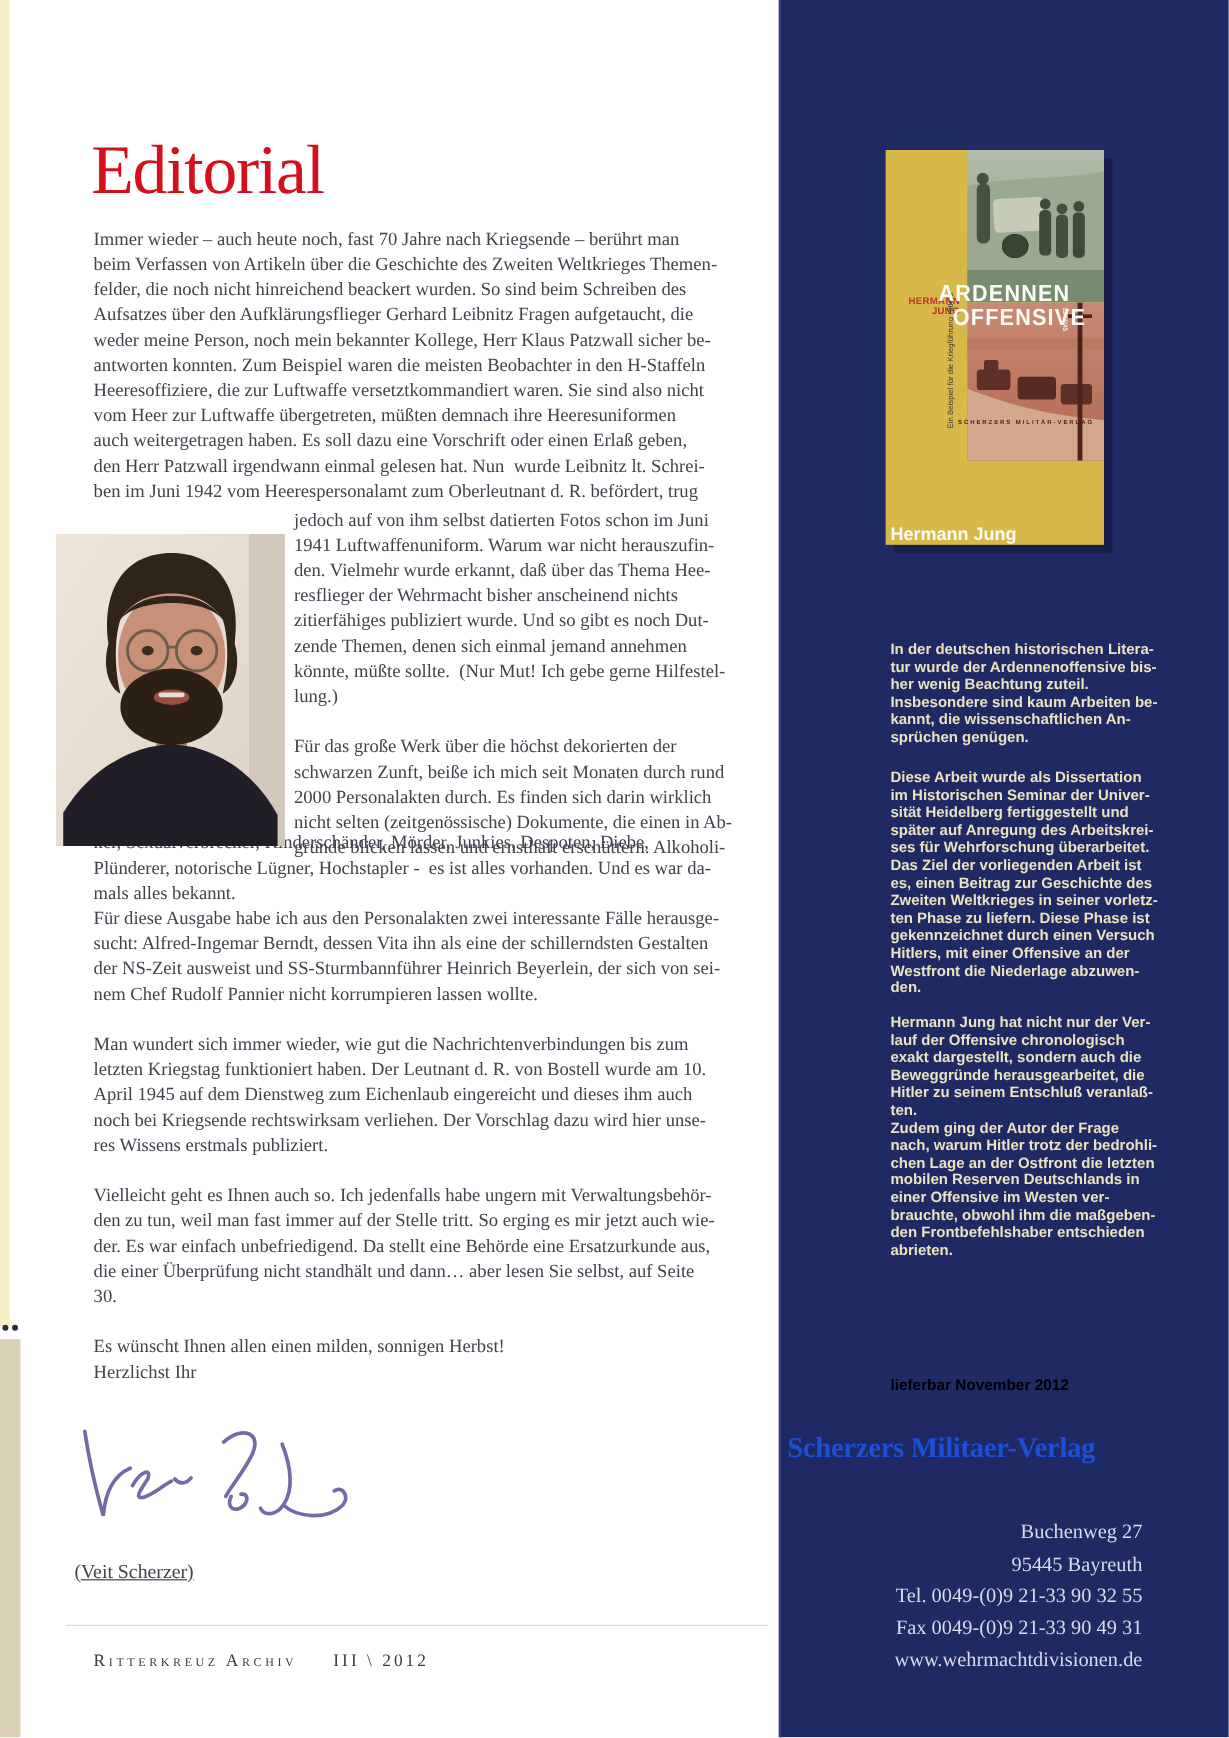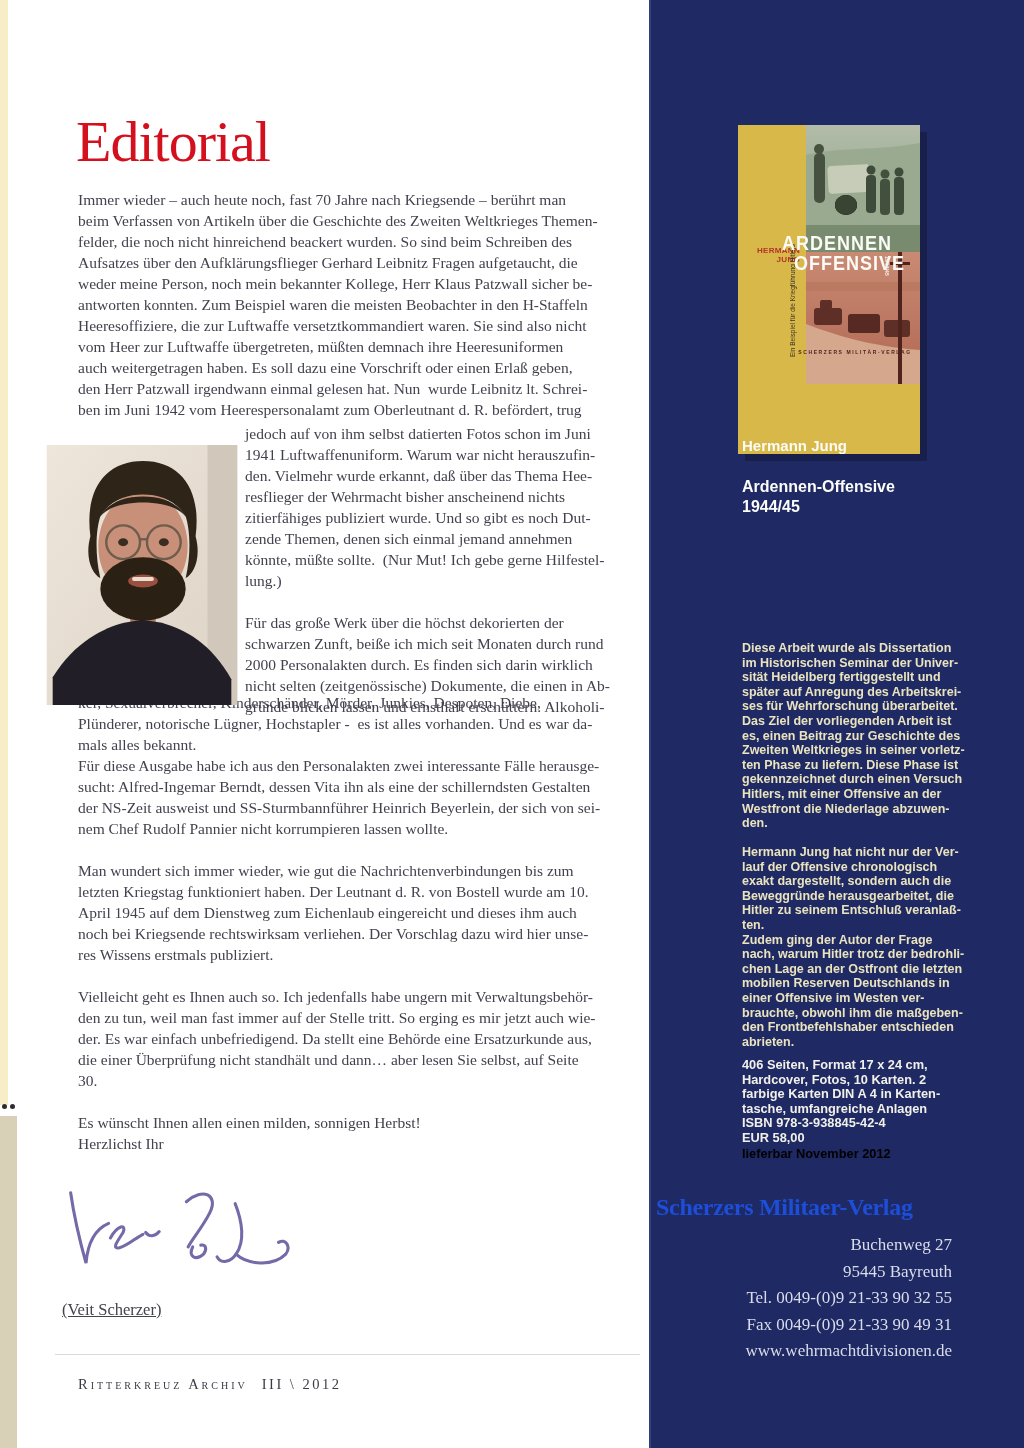--- a/index.html
+++ b/index.html
@@ -14,36 +14,36 @@
   
   .ed-title{left:76px;top:108px;font-size:58px;color:#D40F1E;letter-spacing:-1px;font-weight:400;}
   .body-text{font-size:15.5px;line-height:21px;color:#42424E;}
   .block-a{left:78px;top:189px;width:565px;}
   .block-b{left:245px;top:423px;width:400px;}
   .block-c{left:78px;top:692px;width:575px;}
   .portrait{left:46px;top:445px;width:192px;height:260px;}
   .sig{left:58px;top:1183px;width:235px;height:108px;}
   .sig-caption{left:62px;top:1300px;font-size:16.5px;color:#42424E;text-decoration:underline;}
   .footer-rule{left:55px;top:1354px;width:585px;height:1px;background:#d9d9d9;}
-  .footer{left:78px;top:1376px;font-size:14.5px;color:#3B3B47;display:flex;gap:14px;}
+  .footer{left:78px;top:1376px;font-size:14.5px;color:#3B3B47;display:flex;gap:30px;}
   .footer .journal{font-variant:small-caps;letter-spacing:3px;}
   .footer .issue{letter-spacing:2.5px;}
   
   .sidebar{left:649px;top:0;width:375px;height:1448px;background:#1F2963;border-left:2px solid #343E7C;}
   .sans{font-family:"Liberation Sans","DejaVu Sans",sans-serif;}
   .sb-author{left:742px;top:437px;font-size:15px;font-weight:bold;color:#FBFBF8;}
   .sb-title{left:742px;top:477px;font-size:16px;line-height:20px;font-weight:bold;color:#FBFBF8;}
   .sb-para{font-size:12.5px;line-height:14.6px;font-weight:bold;color:#E9E3BE;}
   .sb-p1{left:742px;top:534px;}
   .sb-p2{left:742px;top:641px;}
   .sb-p3{left:742px;top:845px;}
   .sb-details{left:742px;top:1058px;font-size:12.8px;line-height:14.6px;font-weight:bold;color:#F1F0E9;}
   .sb-avail{left:742px;top:1146px;font-size:12.8px;font-weight:bold;color:#000000;}
   .sb-pub{left:656px;top:1194px;font-size:24px;font-weight:bold;color:#1d4ed8;letter-spacing:-0.3px;}
-  .sb-address{left:650px;top:1232px;width:302px;text-align:right;font-size:17px;line-height:26.5px;color:#D9DDEB;}
+  .sb-address{left:650px;top:1264px;width:302px;text-align:right;font-size:17px;line-height:26.5px;color:#D9DDEB;}
   
   .cover{left:738px;top:125px;width:182px;height:329px;background:#D9B84A;box-shadow:7px 7px 0 0 #171F4A;}
   .cover .photo-top{left:68px;top:0;width:114px;height:127px;}
   .cover .photo-bottom{left:68px;top:127px;width:114px;height:132px;}
   .cv-author{left:6px;top:121px;width:56px;text-align:right;font-size:8px;line-height:9px;
              font-weight:bold;color:#B5342A;letter-spacing:0.3px;}
   .cv-sub{left:51px;top:232px;transform:rotate(-90deg);transform-origin:left top;
           font-size:6.5px;color:#3a342a;white-space:nowrap;}
   .cv-t1{left:44px;top:109px;font-size:18px;font-weight:bold;color:#FAFAF6;letter-spacing:1px;transform:scaleY(1.08);}
   .cv-t2{left:56px;top:129px;font-size:18px;font-weight:bold;color:#FAFAF6;letter-spacing:1px;transform:scaleY(1.08);}
@@ -207,22 +207,26 @@
       <div>JUNG</div>
     </div>
     <div class="abs cv-sub sans">Ein Beispiel für die Kriegführung Hitlers</div>
     <div class="abs cv-t1 sans">ARDENNEN</div>
     <div class="abs cv-t2 sans">OFFENSIVE</div>
     <div class="abs cv-years sans">1944/45</div>
     <div class="abs cv-pub sans">SCHERZERS MILITÄR-VERLAG</div>
   </div>
 
   <div class="abs sb-author sans">Hermann Jung</div>
-  <div class="abs sb-title sans pre">Ardennen-Offensive
-1944/45</div>
+  <div class="abs sb-para sans pre sb-p1">In der deutschen historischen Litera-
+tur wurde der Ardennenoffensive bis-
+her wenig Beachtung zuteil.
+Insbesondere sind kaum Arbeiten be-
+kannt, die wissenschaftlichen An-
+sprüchen genügen.</div>
   <div class="abs sb-para sans pre sb-p2">Diese Arbeit wurde als Dissertation
 im Historischen Seminar der Univer-
 sität Heidelberg fertiggestellt und
 später auf Anregung des Arbeitskrei-
 ses für Wehrforschung überarbeitet.
 Das Ziel der vorliegenden Arbeit ist
 es, einen Beitrag zur Geschichte des
 Zweiten Weltkrieges in seiner vorletz-
 ten Phase zu liefern. Diese Phase ist
 gekennzeichnet durch einen Versuch
@@ -236,26 +240,20 @@
 Hitler zu seinem Entschluß veranlaß-
 ten.
 Zudem ging der Autor der Frage
 nach, warum Hitler trotz der bedrohli-
 chen Lage an der Ostfront die letzten
 mobilen Reserven Deutschlands in
 einer Offensive im Westen ver-
 brauchte, obwohl ihm die maßgeben-
 den Frontbefehlshaber entschieden
 abrieten.</div>
-  <div class="abs sb-details sans pre">406 Seiten, Format 17 x 24 cm,
-Hardcover, Fotos, 10 Karten. 2
-farbige Karten DIN A 4 in Karten-
-tasche, umfangreiche Anlagen
-ISBN 978-3-938845-42-4
-EUR 58,00</div>
   <div class="abs sb-avail sans">lieferbar November 2012</div>
   <div class="abs sb-pub">Scherzers Militaer-Verlag</div>
   <div class="abs sb-address">
     <div>Buchenweg 27</div>
     <div>95445 Bayreuth</div>
     <div>Tel. 0049-(0)9 21-33 90 32 55</div>
     <div>Fax 0049-(0)9 21-33 90 49 31</div>
     <div>www.wehrmachtdivisionen.de</div>
   </div>
 

